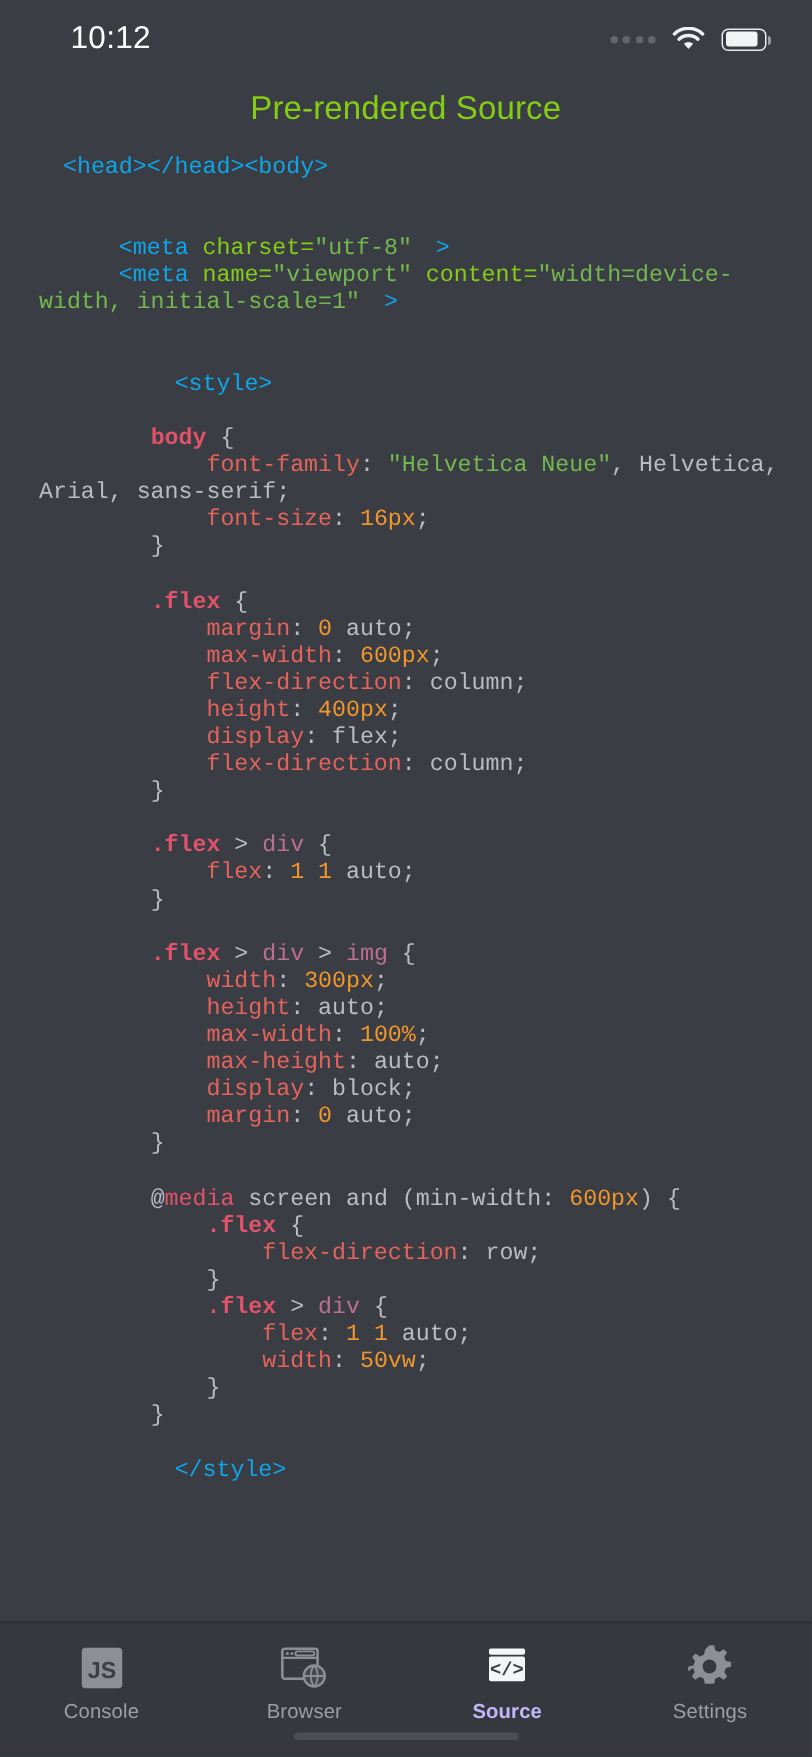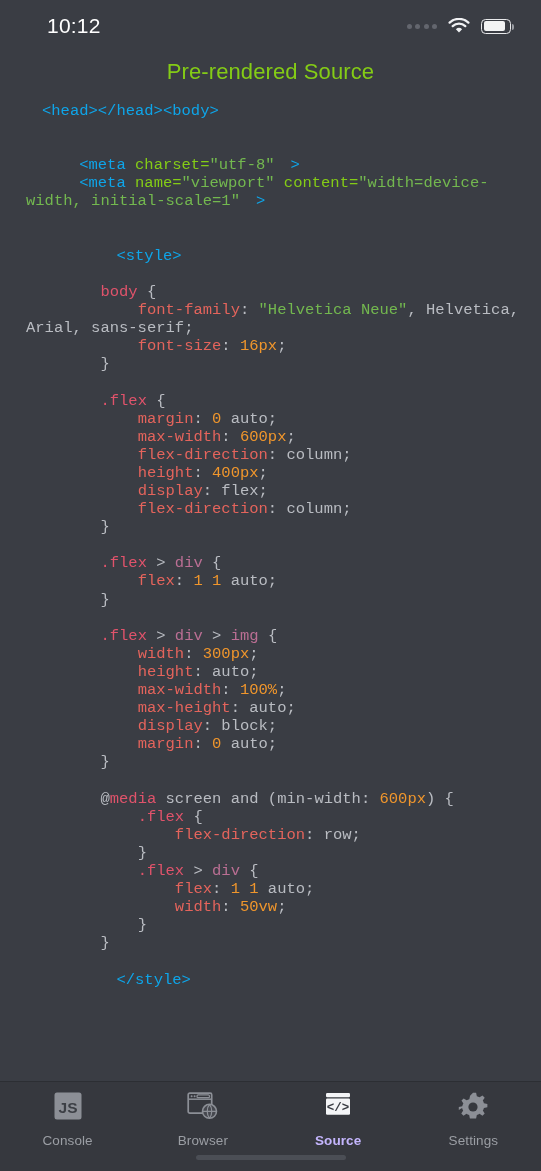--- a/index.html
+++ b/index.html
@@ -42,36 +42,36 @@
     font-size:15.5px;
     line-height:18.1px;
     color:#b9bcc2;
     white-space:pre-wrap;
     word-break:break-word;
     margin:0;
   }
   .t-tag   { color:#0ea5e9;margin-left:16px; }            
   .t-attr  { color:#84cc16; }            
   .t-str   { color:#73b84f; }            
-  .t-sel   { color:#e0536b; }            
+  .t-sel   { color:#e0536b;font-weight:bold; }            
   .t-el    { color:#bb6f94; }            
   .t-prop  { color:#e4645c; }            
   .t-num   { color:#f0962c; }            
   .t-val   { color:#b9bcc2; }            
   .t-at    { color:#e0536b; }            
   .t-punc  { color:#b9bcc2; }
 
   
   .tabbar {
     flex:0 0 90px; background:#36383e;
     border-top:1px solid #2c2e33;
     display:flex; align-items:flex-start; padding-top:9px;
   }
   .tab { flex:1 1 0; display:flex; flex-direction:column; align-items:center; gap:6px; }
-  .tab-ico { height:36px; display:flex; align-items:flex-start; justify-content:center; }
+  .tab-ico { height:36px; display:flex; align-items:flex-end; justify-content:center; }
   .tab-lbl { font-size:13.5px; color:#9b9ea4; letter-spacing:.1px; }
   .tab.active .tab-lbl { color:#c4b5fd; font-weight:bold; }
 
   .homebar { position:absolute; left:0; right:0; bottom:11px; display:flex; justify-content:center; }
   .homebar i { display:block; width:150px; height:5px; border-radius:3px; background:#4b4e55; }
 </style>
 </head>
 <body>
 
 <div id="app">

